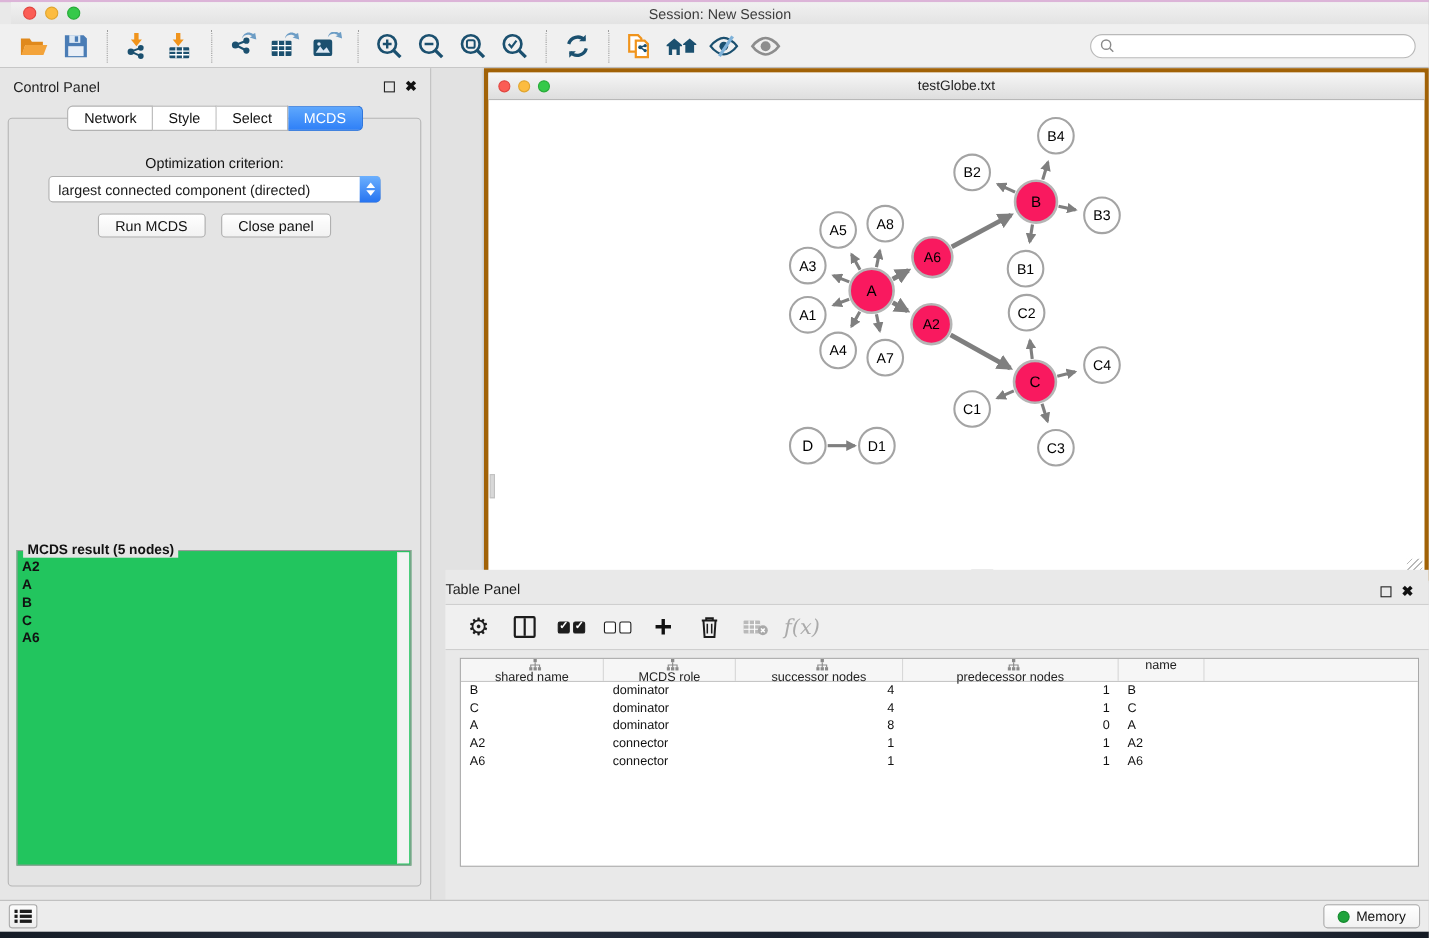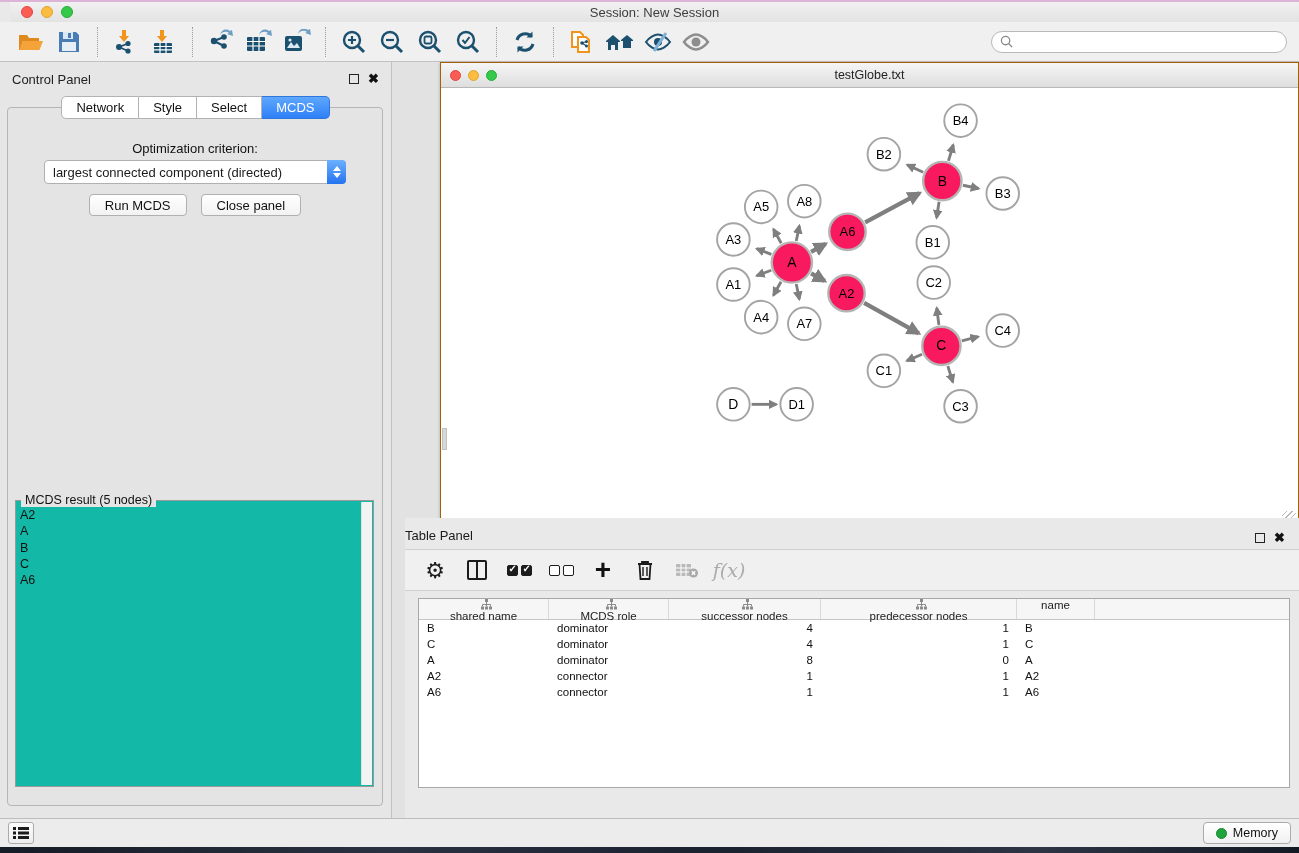--- a/index.html
+++ b/index.html
@@ -72,35 +72,35 @@
   .dd-up { width:0; height:0; border-left:4px solid transparent; border-right:4px solid transparent; border-bottom:5px solid #fff; }
   .dd-down { width:0; height:0; border-left:4px solid transparent; border-right:4px solid transparent; border-top:5px solid #fff; }
   .cp-buttons { position:absolute; top:86px; left:0; right:0; display:flex; justify-content:center; gap:14px; }
   .btn {
     height:22px; padding:0 15px; background:linear-gradient(#ffffff,#f2f2f2);
     border:1px solid #b0b0b0; border-radius:4px; font-size:13px; color:#111;
     display:flex; align-items:center; font-family:"Liberation Sans",sans-serif;
   }
   .result-box {
     position:absolute; left:7px; right:8px; top:392px; bottom:18px;
-    border:1px solid #9a9a9a; background:#14b8a6;
+    border:1px solid #9a9a9a; background:#22c55e;font-weight:bold;
   }
   .result-legend {
     position:absolute; top:-8px; left:5px; background:#e4e4e4; padding:0 4px;
     font-size:12.5px; color:#111;
   }
   .result-list { position:absolute; inset:6px 13px 1px 4px; font-size:12.5px; line-height:16.3px; color:#111; overflow:hidden; }
   .result-scroll { position:absolute; top:1px; bottom:1px; right:1px; width:11px; background:#f3f3f3; border-left:1px solid #e0e0e0; }
   
   .gap-col { width:13px; }
   .right-side { flex:1; position:relative; }
   
   .net-window {
     position:absolute; top:0; left:0; right:0; height:466px;
-    border:1px solid #a16207; background:#fff; box-shadow:0 1px 3px rgba(0,0,0,.25);margin-left:35px;
+    border:4px solid #a16207; background:#fff; box-shadow:0 1px 3px rgba(0,0,0,.25);margin-left:35px;
   }
   .net-titlebar {
     height:25px; background:linear-gradient(#f6f6f6,#dedede); border-bottom:1px solid #b8b8b8;
     display:flex; align-items:center; justify-content:center; position:relative;
     font-size:12.5px; color:#222;
   }
   .net-lights { position:absolute; left:9px; top:7px; display:flex; gap:7px; }
   .net-lights .light { width:11px; height:11px; }
   .net-canvas { position:absolute; top:26px; left:1px; right:1px; bottom:1px; background:#fff; overflow:hidden; }
   .net-canvas svg { width:100%; height:100%; }

